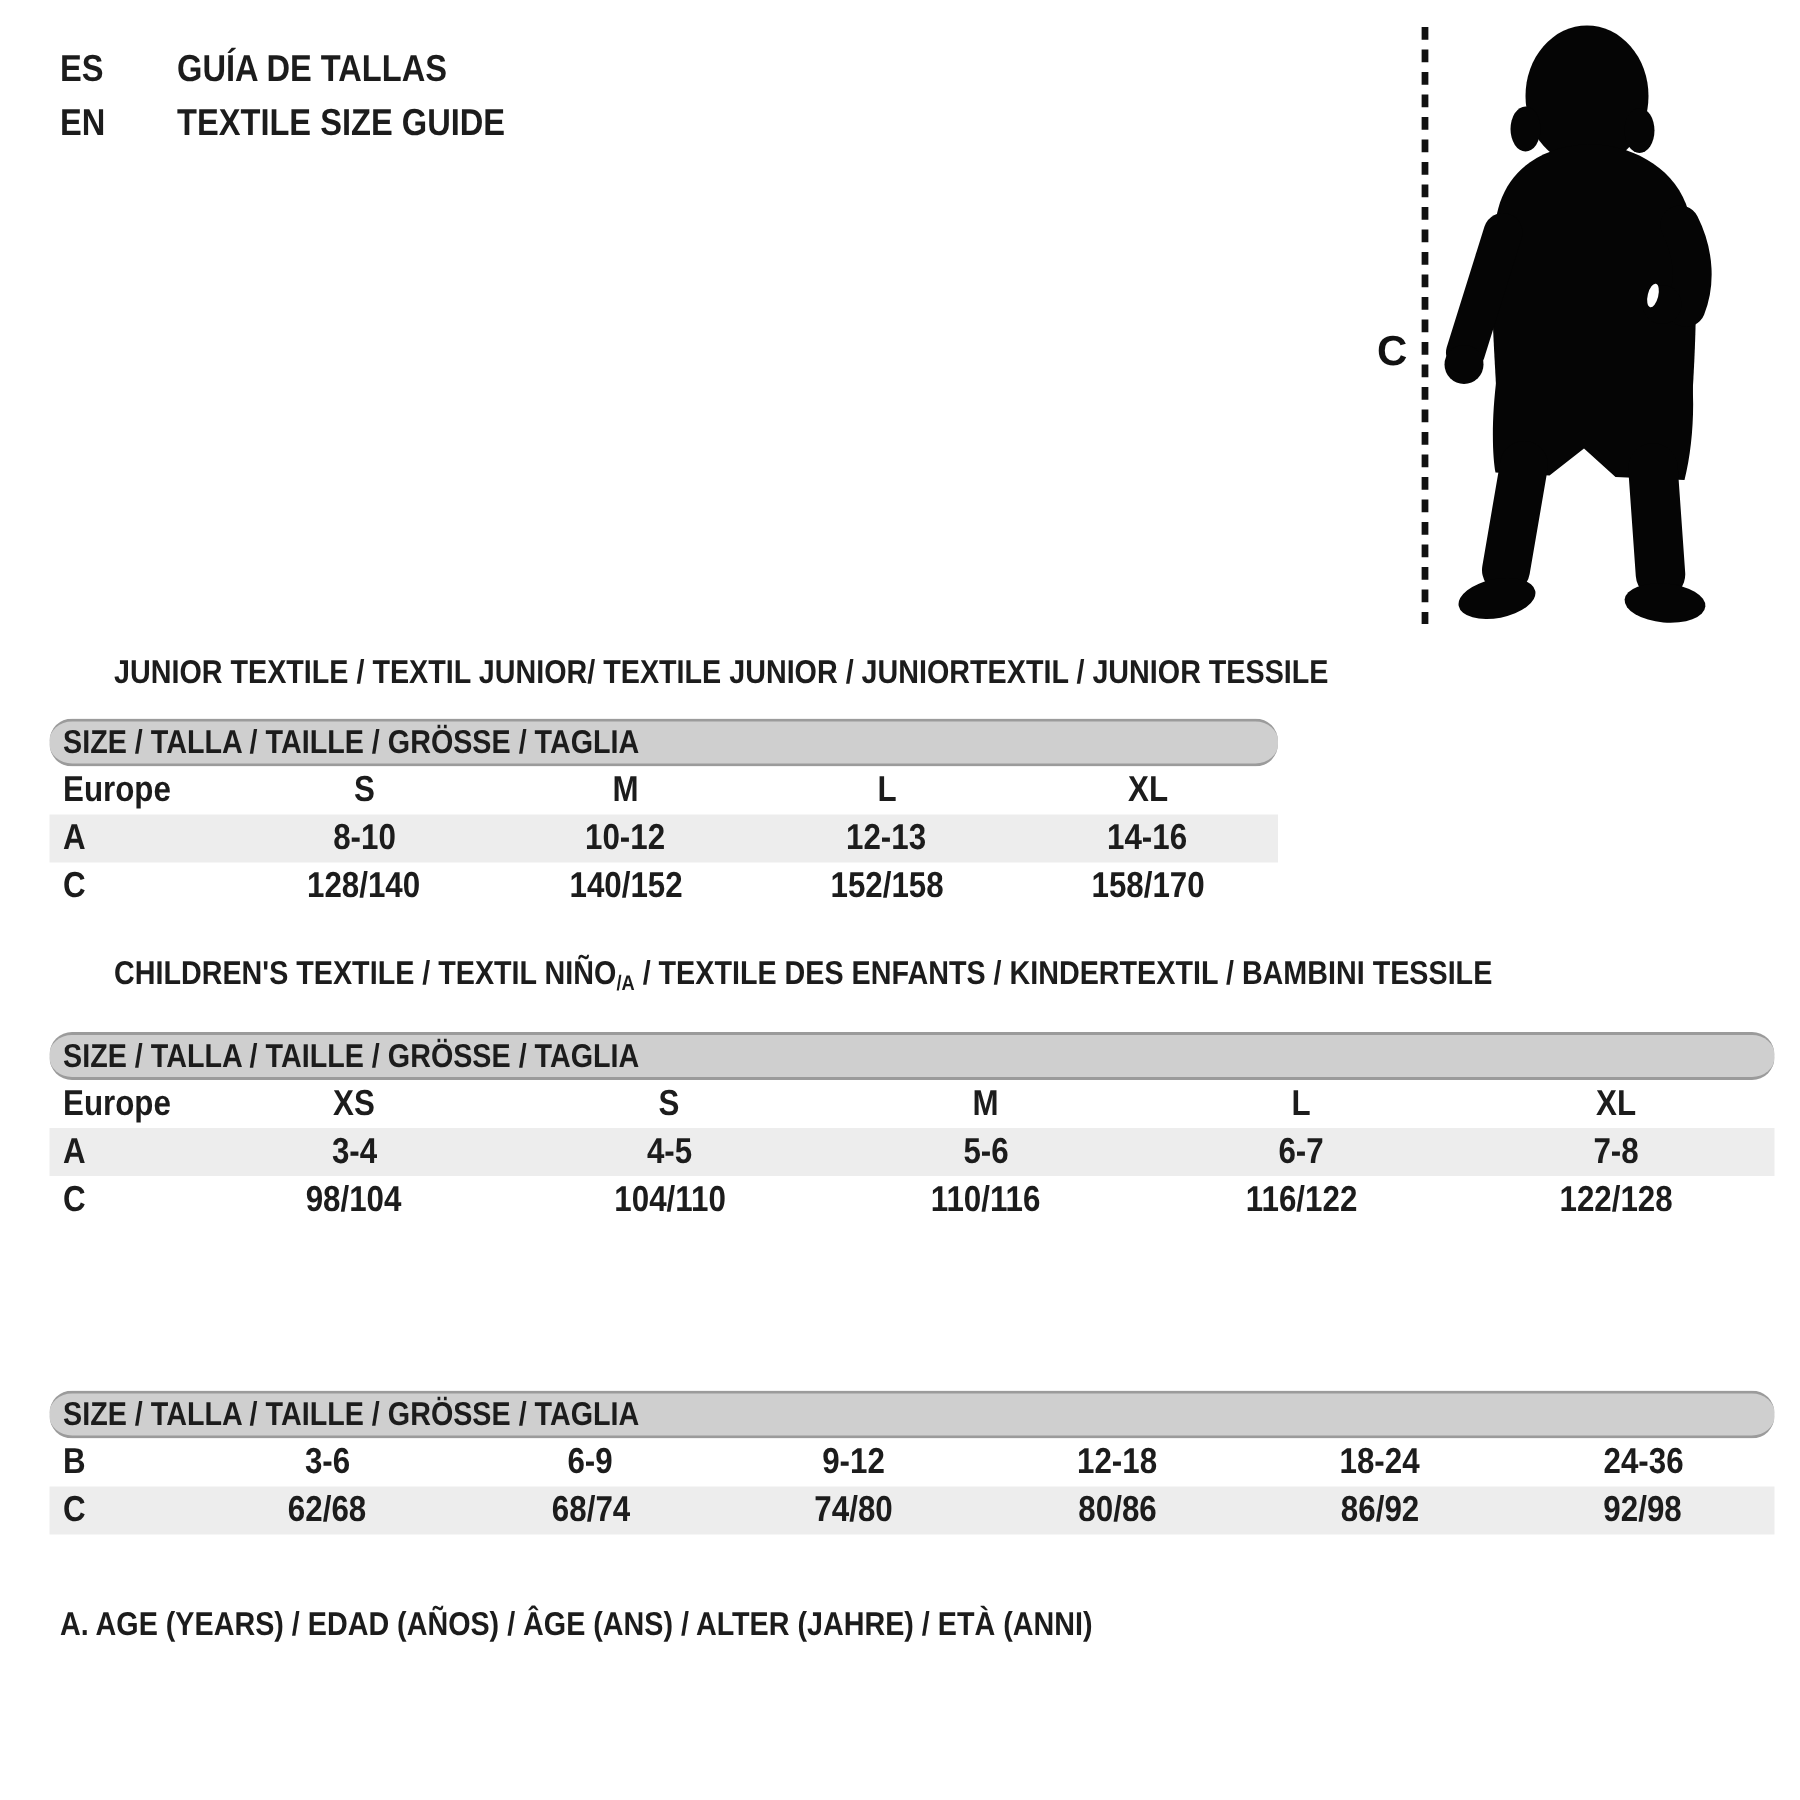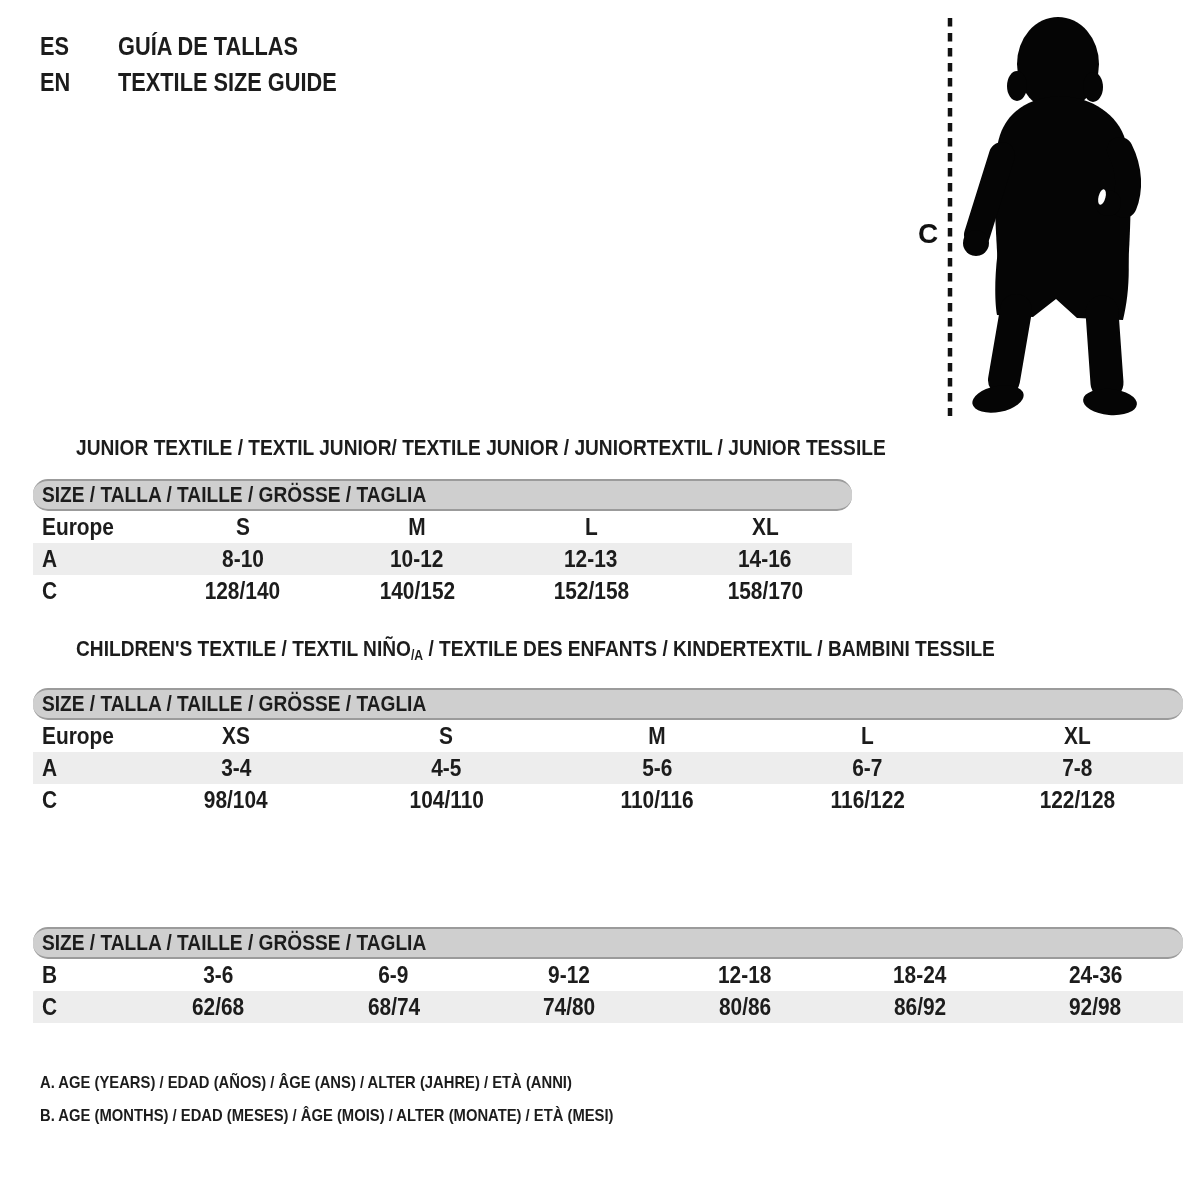--- a/index.html
+++ b/index.html
@@ -52,21 +52,21 @@
   }
   .row { display:grid; height:32px; align-items:center; font-size:24px; }
   .t-junior   .row { grid-template-columns: 15% 21.25% 21.25% 21.25% 21.25%; }
   .t-children .row { grid-template-columns: 8.5% 18.3% 18.3% 18.3% 18.3% 18.3%; }
   .t-babies   .row { grid-template-columns: 8.5% 15.25% 15.25% 15.25% 15.25% 15.25% 15.25%; }
   .cell { text-align:center; }
   .cell.label { text-align:left; padding-left:9px; }
   .shaded { background:#ededed; }
 
   
-  .footnotes { position:absolute; left:40px; top:1066px; font-size:17px; }
+  .footnotes { position:absolute; left:40px; top:1066px; font-size:22px; }
   .footnote { height:33px; line-height:33px; }
 </style>
 </head>
 <body>
 
 <div class="page">
 
   <div class="lang-block">
     <div class="lang-line">
       <span class="lang-code"><span class="cz cz-l">ES</span></span>
@@ -189,16 +189,15 @@
       <div class="cell"><span class="cz cz-c">68/74</span></div>
       <div class="cell"><span class="cz cz-c">74/80</span></div>
       <div class="cell"><span class="cz cz-c">80/86</span></div>
       <div class="cell"><span class="cz cz-c">86/92</span></div>
       <div class="cell"><span class="cz cz-c">92/98</span></div>
     </div>
   </div>
 
   <div class="footnotes">
     <div class="footnote"><span class="cz cz-l">A. AGE (YEARS) / EDAD (AÑOS) / ÂGE (ANS) / ALTER (JAHRE) / ETÀ (ANNI)</span></div>
-    <div class="footnote"><span class="cz cz-l">B. AGE (MONTHS) / EDAD (MESES) / ÂGE (MOIS) / ALTER (MONATE) / ETÀ (MESI)</span></div>
   </div>
 
 </div>
 
 </body></html>

